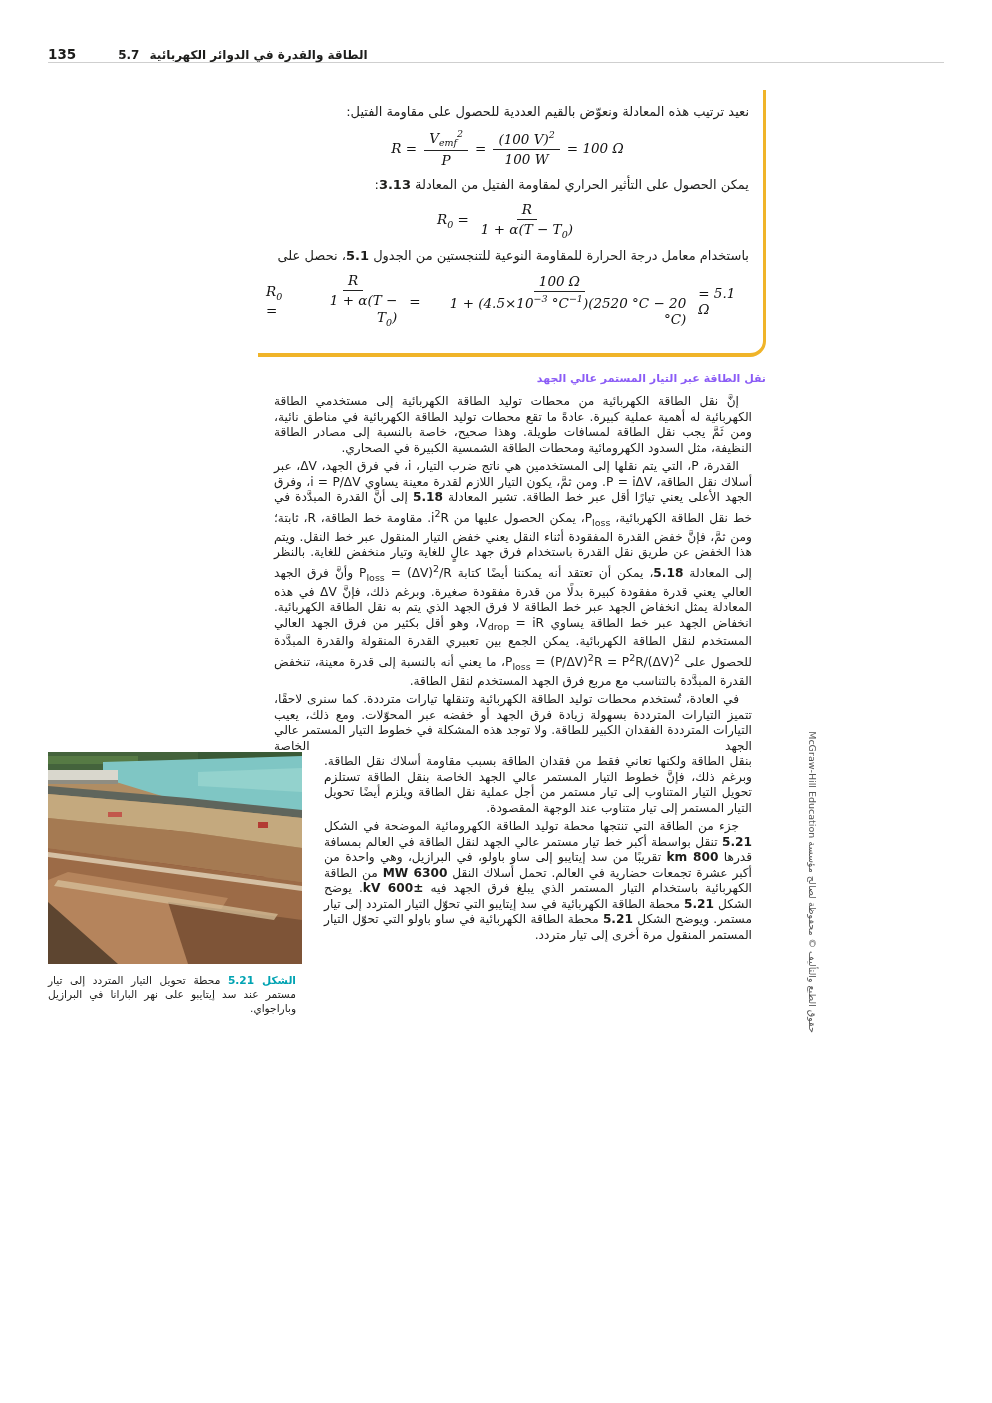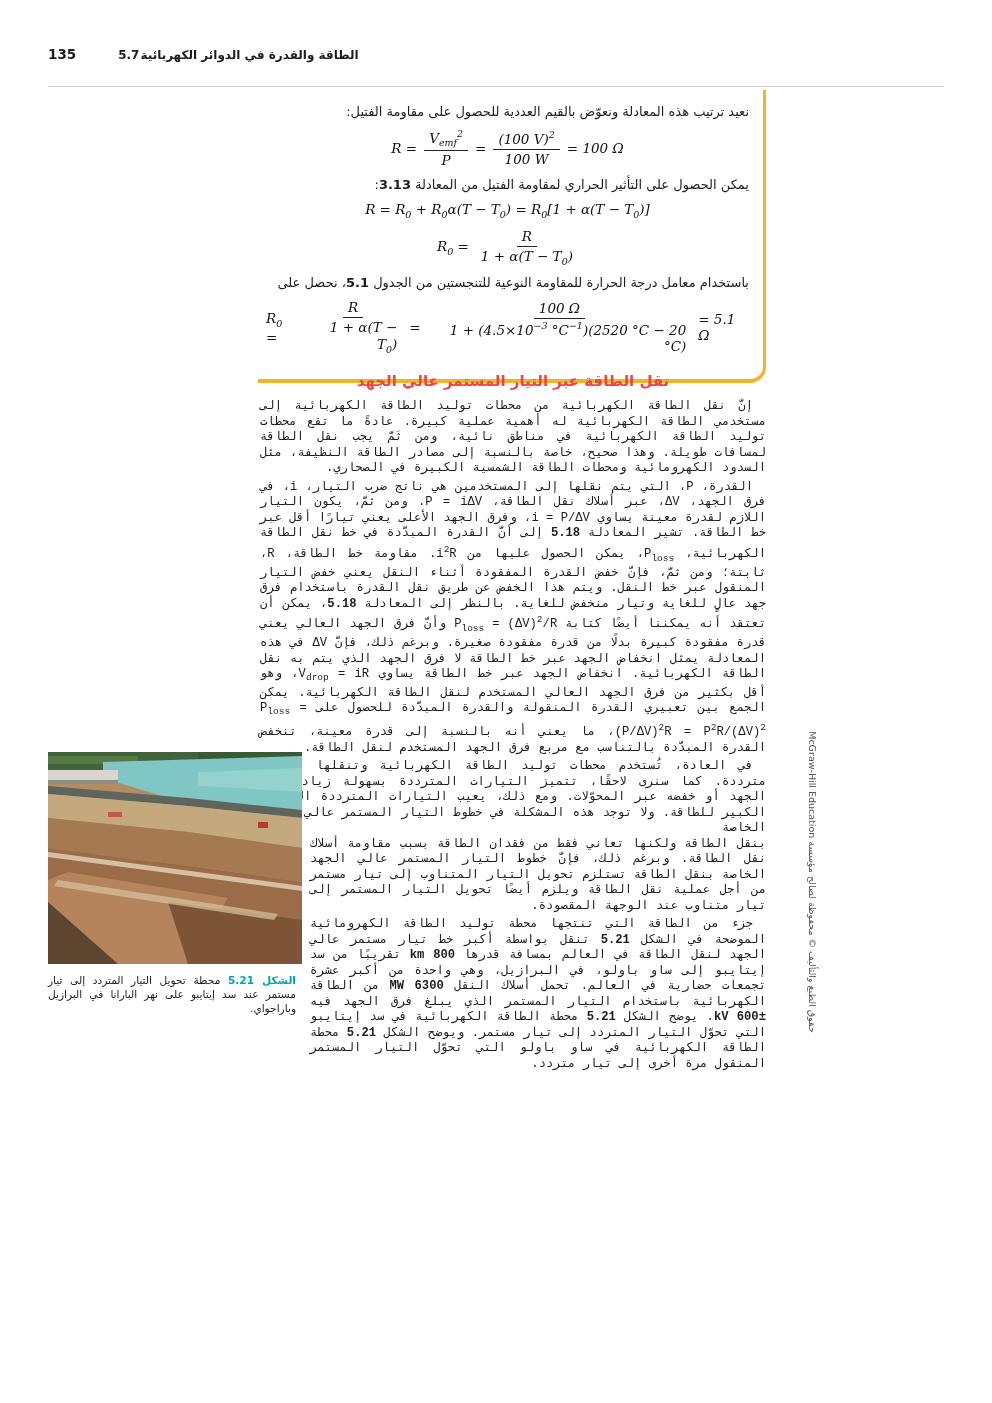--- a/index.html
+++ b/index.html
@@ -7,25 +7,25 @@
   body {
     width: 992px; height: 1403px; position: relative;
     background: #ffffff; color: #1d1d1b;
     font-family: "DejaVu Sans", sans-serif;
     overflow: hidden;
   }
 
   
   .page-header {
     position: absolute; left: 48px; top: 46px; width: 896px;
-    padding-bottom: 24px; border-bottom: 1px solid #cfcfcf;
+    padding-bottom: 0; border-bottom: 1px solid #cfcfcf;
     display: flex; align-items: baseline;
   }
   .page-number { font-size: 13.5px; font-weight: bold; }
-  .section-ref { margin-left: 42px; display: flex; gap: 1px; font-weight: bold; font-size: 12px; }
+  .section-ref { margin-left: 42px; display: flex; gap: 10px; font-weight: bold; font-size: 12px; }
 
   
   .example-box {
     position: absolute; left: 258px; top: 90px; width: 508px; min-height: 262px;
     border-right: 3px solid var(--accent_yellow, #f0b429);
     border-bottom: 4px solid var(--accent_yellow, #f0b429);
     border-bottom-right-radius: 16px;
     padding: 8px 14px 16px 8px;
   }
   .box-text { margin: 6px 0 2px; font-size: 13px; text-align: right; line-height: 16px; }
@@ -34,24 +34,24 @@
     font-family: "DejaVu Serif", serif; font-style: italic; font-size: 13.5px; color: #111;
     margin: 8px 0;
   }
   .equation sup, .equation sub, .article sup, .article sub { font-size: 9.5px; }
   .frac { display: inline-flex; flex-direction: column; align-items: center; line-height: 1.25; text-align: right; }
   .frac .num { padding: 0 5px 1px; border-bottom: 1px solid #222; }
   .frac .den { padding: 1px 5px 0; }
 
   
   .article { position: absolute; left: 260px; top: 372px; width: 506px; }
-  .article h2 { margin: 0 0 9px; font-size: 15px; color: #ef4444; text-align: center; }
+  .article h2 { margin: 0 0 9px; font-size: 11px; color: #8b5cf6; }
   .article p {
-    margin: 0 0 3px; font-size: 12.2px; line-height: 15.5px;
-    text-align: justify; text-indent: 13px; font-family: Liberation Mono, monospace;
+    margin: 0 14px 3px; font-size: 12.2px; line-height: 15.5px;
+    text-align: justify; text-indent: 13px;
   }
   .article p.fill-last { text-align-last: justify; margin-bottom: 0; }
   .article p.flush { text-indent: 0; }
   .narrow { width: 456px; }
 
   
   .dam-figure { position: absolute; left: 48px; top: 752px; width: 248px; margin: 0; }
   .dam-figure svg { display: block; }
   .dam-figure figcaption {
     margin-top: 9px; font-size: 10.6px; line-height: 14px;
@@ -91,23 +91,20 @@
       <span class="num">(100 V)<sup>2</sup></span>
       <span class="den">100 W</span>
     </span>
     <span>= 100 Ω</span>
   </div>
 
   <p class="box-text">يمكن الحصول على التأثير الحراري لمقاومة الفتيل من المعادلة <b>3.13</b>:</p>
 
 
 
-  <div class="equation" dir="ltr">
-    <span>R = R<sub>0</sub> + R<sub>0</sub>α(T − T<sub>0</sub>) = R<sub>0</sub>[1 + α(T − T<sub>0</sub>)]</span>
-  </div>
 
   <div class="equation" dir="ltr">
     <span>R<sub>0</sub> =</span>
     <span class="frac">
       <span class="num">R</span>
       <span class="den">1 + α(T − T<sub>0</sub>)</span>
     </span>
   </div>
 
   <p class="box-text">باستخدام معامل درجة الحرارة للمقاومة النوعية للتنجستين من الجدول <b>5.1</b>، نحصل على</p>

